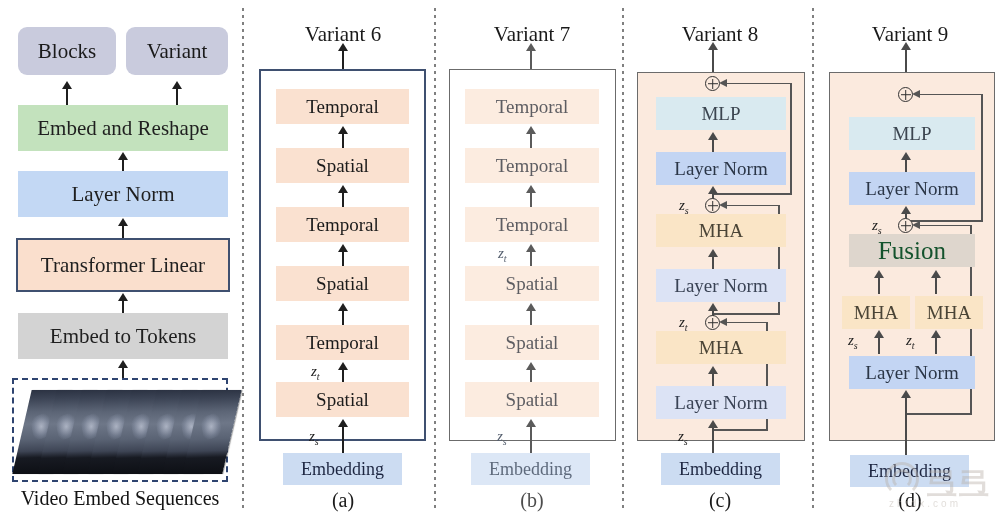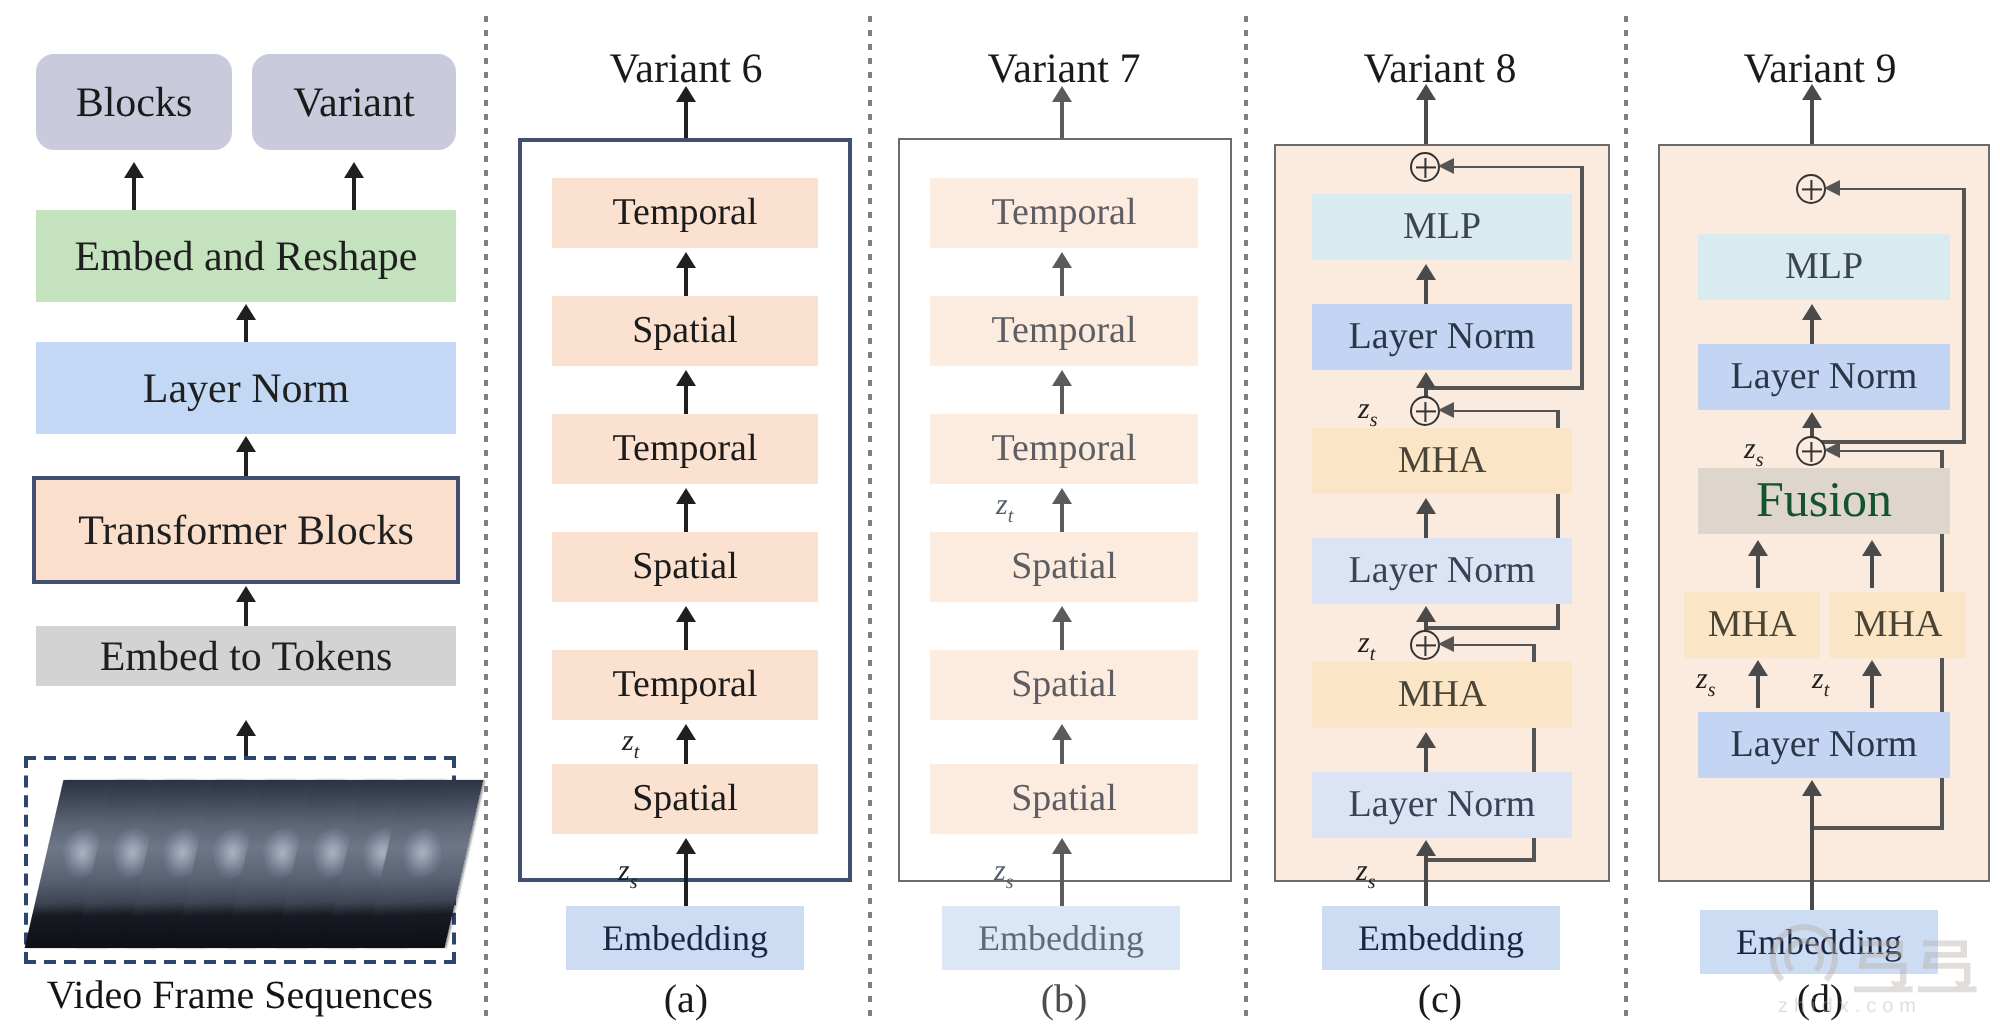--- a/index.html
+++ b/index.html
@@ -195,49 +195,49 @@
     <div class="blk c-blue" style="left:18px;top:171px;width:210px;height:46px;">
       <span>Layer Norm</span>
     </div>
 
     <div class="arrow-up" style="left:117px;top:218px;width:12px;height:20px;">
       <div class="shaft" style="top:6px;height:14px;"></div>
         <div class="head"></div>
     </div>
 
     <div class="blk c-peachbord" style="left:16px;top:238px;width:214px;height:54px;">
-      <span>Transformer Blocks</span>
+      <span>Transformer Linear</span>
     </div>
 
     <div class="arrow-up" style="left:117px;top:293px;width:12px;height:20px;">
       <div class="shaft" style="top:6px;height:14px;"></div>
         <div class="head"></div>
     </div>
 
-    <div class="blk c-gray" style="left:18px;top:313px;width:210px;height:30px;text-align:right;">
+    <div class="blk c-gray" style="left:18px;top:313px;width:210px;height:46px;text-align:right;">
       <span>Embed to Tokens</span>
     </div>
 
     <div class="arrow-up" style="left:117px;top:360px;width:12px;height:20px;">
       <div class="shaft" style="top:6px;height:14px;"></div>
         <div class="head"></div>
     </div>
 
     <div class="vf-box" style="left:12px;top:378px;width:216px;height:104px;">
       <div class="frame" style="left:8px;  top:10px; width:40px; height:84px;"></div>
       <div class="frame" style="left:33px; top:10px; width:40px; height:84px;"></div>
       <div class="frame" style="left:58px; top:10px; width:40px; height:84px;"></div>
       <div class="frame" style="left:83px; top:10px; width:40px; height:84px;"></div>
       <div class="frame" style="left:108px;top:10px; width:40px; height:84px;"></div>
       <div class="frame" style="left:133px;top:10px; width:40px; height:84px;"></div>
       <div class="frame" style="left:158px;top:10px; width:40px; height:84px;"></div>
       <div class="frame" style="left:178px;top:10px; width:40px; height:84px;"></div>
     </div>
 
-    <div class="bigcaption" style="left:0px;top:487px;width:240px;">Video Frame Sequences</div>
+    <div class="bigcaption" style="left:0px;top:487px;width:240px;">Video Embed Sequences</div>
   </div>
 
   <div class="sep" style="left:242px;"></div>
   <div class="sep" style="left:434px;"></div>
   <div class="sep" style="left:622px;"></div>
   <div class="sep" style="left:812px;"></div>
 
   <div>
     <div class="vtitle" style="left:258px;top:22px;width:170px;">Variant 6</div>
 

